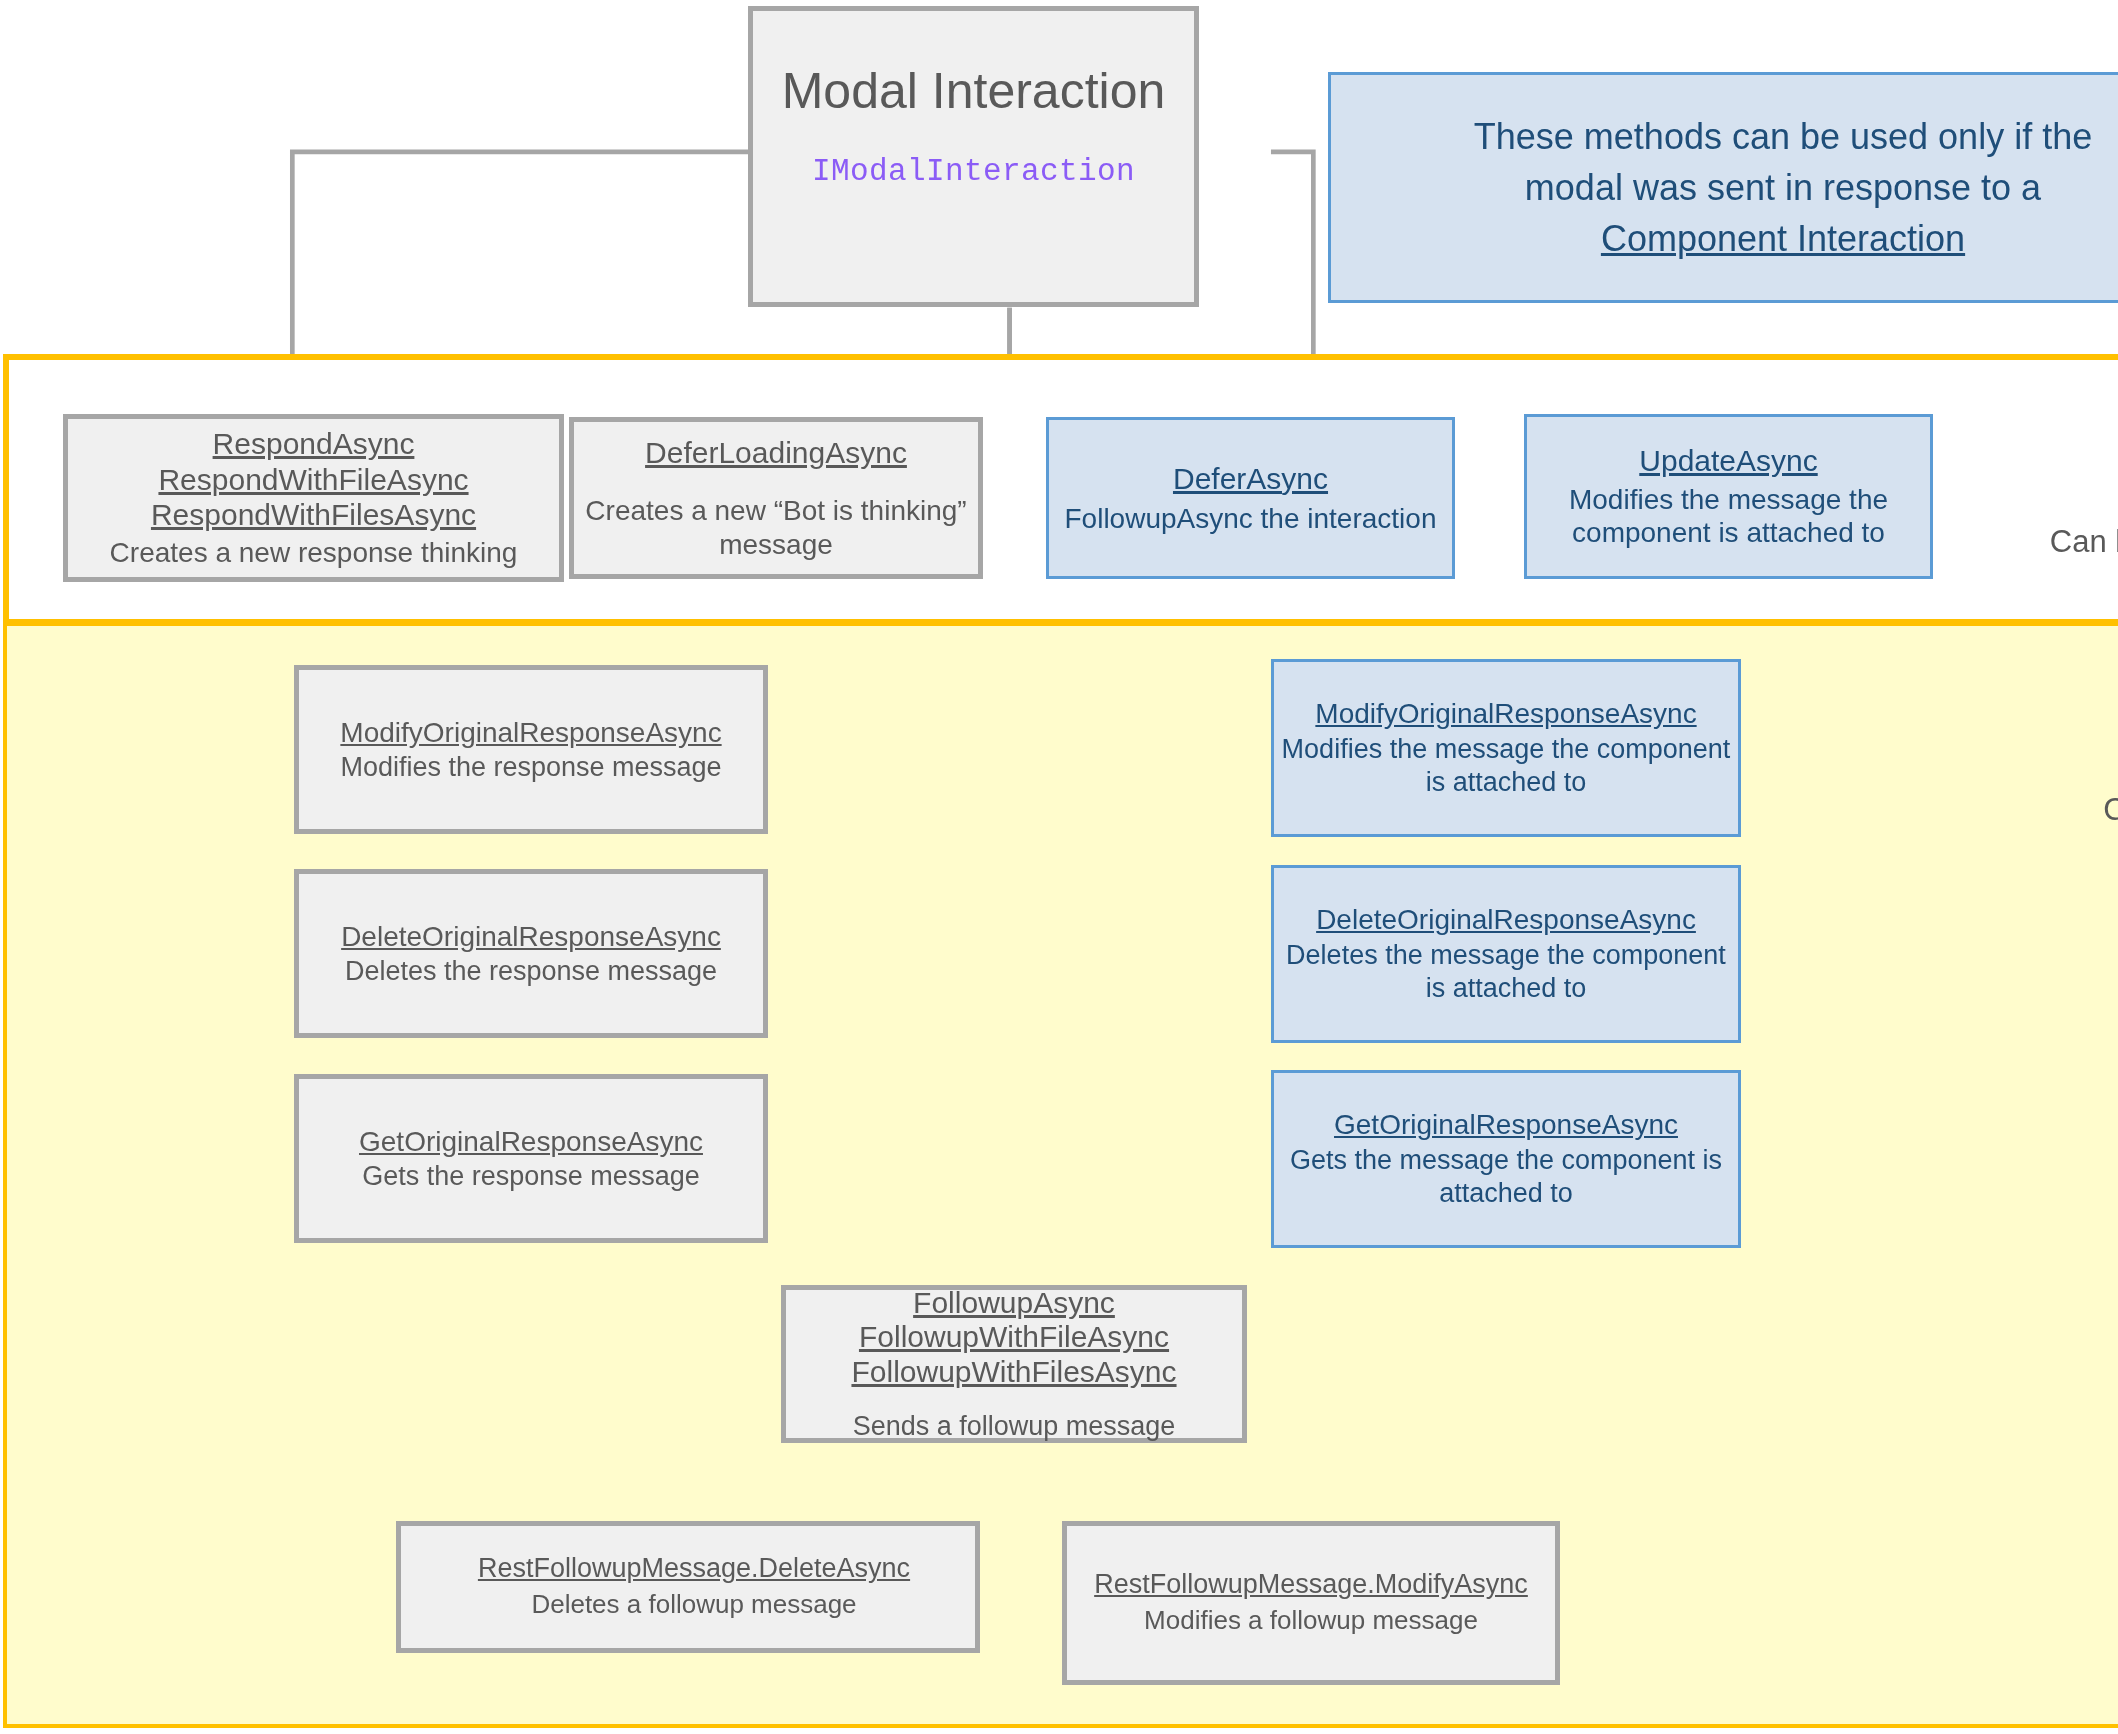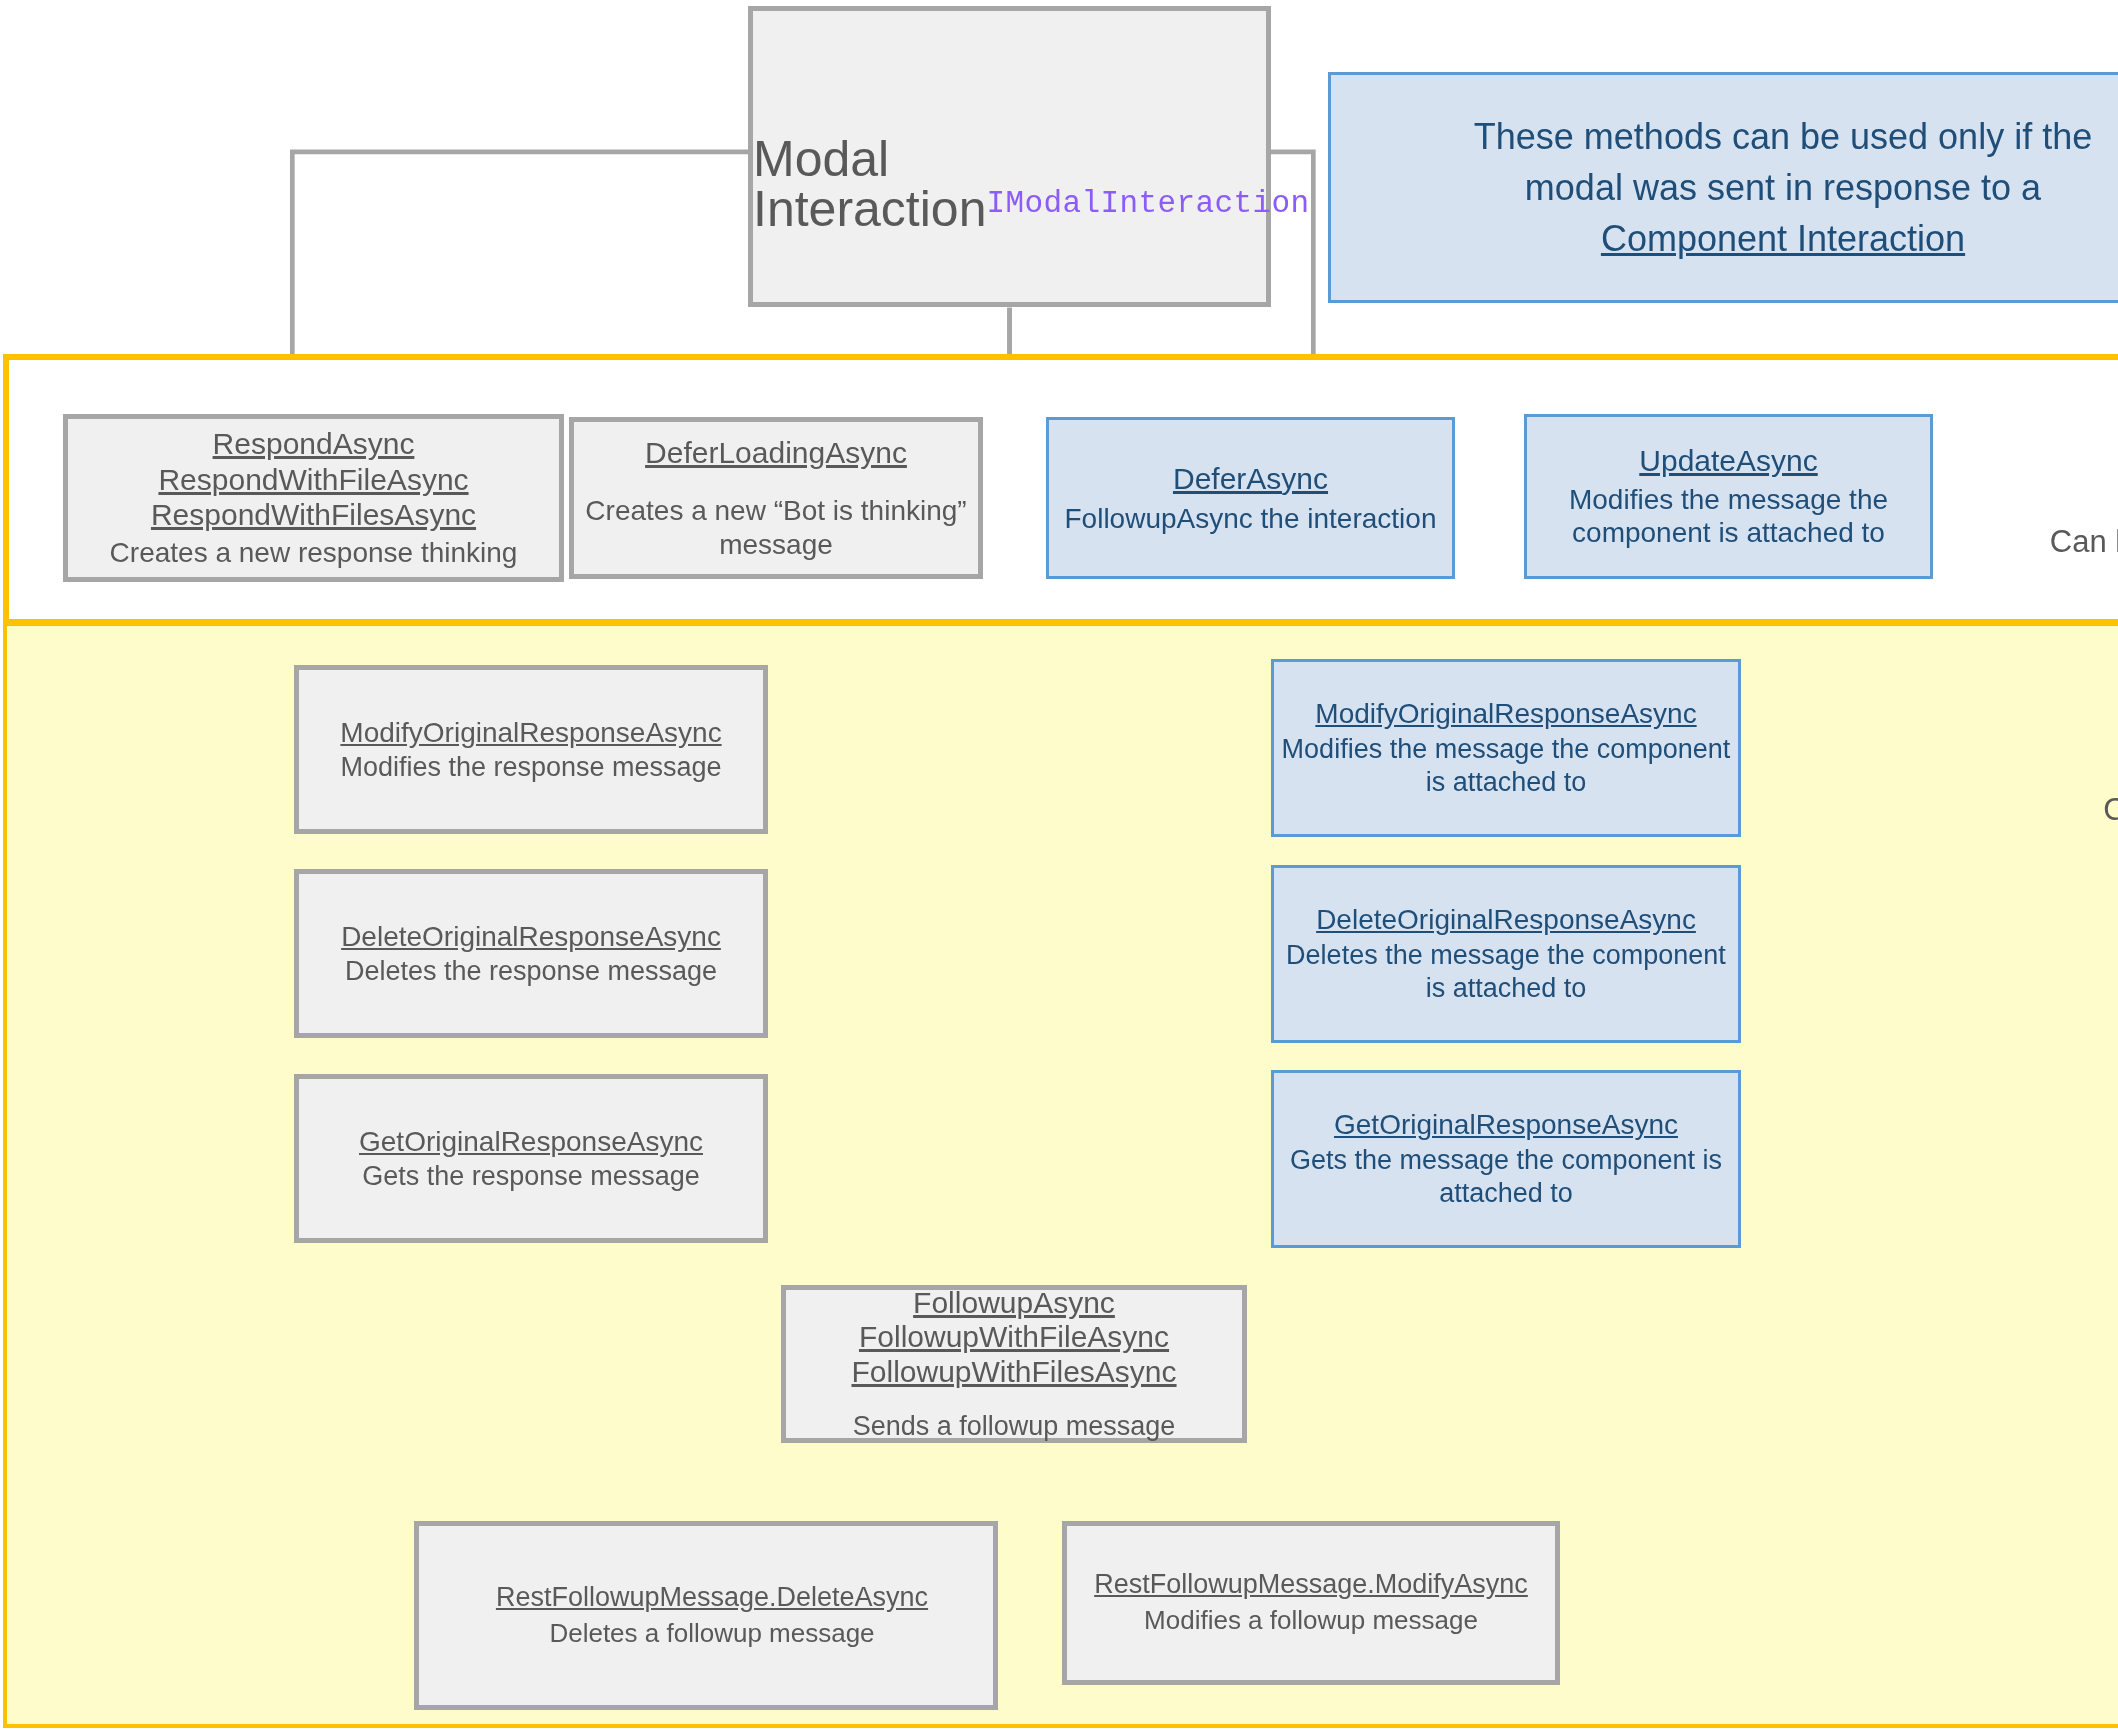--- a/index.html
+++ b/index.html
@@ -14,22 +14,22 @@
 
   
   .node{position:absolute;box-sizing:border-box;display:flex;flex-direction:column;
         align-items:center;justify-content:center;text-align:center;}
   .node.gray{background:#F0F0F0;border:5.1px solid #A6A6A6;color:#595959;}
   .node.blue{background:#D6E2F0;border:3.8px solid #5B9BD5;color:#1F4E79;}
   .node .title{text-decoration:underline;line-height:1.18;}
   .node .desc{line-height:1.2;}
 
   
-  #n-root{left:748px;top:6px;width:523px;height:301px;background:#F0F0F0;border:5.1px solid #A6A6A6;
-          position:absolute;box-sizing:border-box;display:flex;flex-direction:row;
+  #n-root{left:748px;top:6px;width:451px;height:301px;background:#F0F0F0;border:5.1px solid #A6A6A6;
+          position:absolute;box-sizing:border-box;display:flex;flex-direction:column;
           align-items:center;justify-content:flex-start;padding-top:55px;}
   #n-root .root-title{font-size:50px;color:#595959;line-height:1;}
   #n-root .root-sub{font-family:"Liberation Mono", monospace;font-size:31px;color:#8b5cf6;margin-top:38px;letter-spacing:0.4px;text-align:center;}
 
   
   #n-callout{left:1328px;top:72px;width:910px;height:231px;background:#D6E2F0;border:3.8px solid #5B9BD5;
              position:absolute;box-sizing:border-box;display:flex;flex-direction:column;
              align-items:center;justify-content:center;color:#1F4E79;font-size:36px;line-height:1.42;}
   #n-callout .link{text-decoration:underline;text-align:center;}
 
@@ -75,21 +75,21 @@
   #n-getorig-b{left:1271px;top:1070px;width:470px;height:178px;}
   .fl-blue .title{font-size:28px;}
   .fl-blue .desc{font-size:27px;margin-top:2.5px;line-height:1.22;}
 
   
   #n-followup{left:781px;top:1285px;width:466px;height:158px;}
   #n-followup .title{font-size:30px;line-height:1.16;}
   #n-followup .desc{font-size:27px;margin-top:20px;}
 
   
-  #n-rest-del{left:414px;top:1521px;width:584px;height:189px;padding-left:12px;}
+  #n-rest-del{left:396px;top:1521px;width:584px;height:132px;padding-left:12px;}
   #n-rest-mod{left:1062px;top:1521px;width:498px;height:164px;}
   .rest .title{font-size:27px;}
   .rest .desc{font-size:26px;margin-top:4.2px;text-align:center;}
 </style>
 </head>
 <body>
 
 <div id="stage">
 
   <svg id="wires" viewBox="0 0 6163 4094" xmlns="http://www.w3.org/2000/svg">

